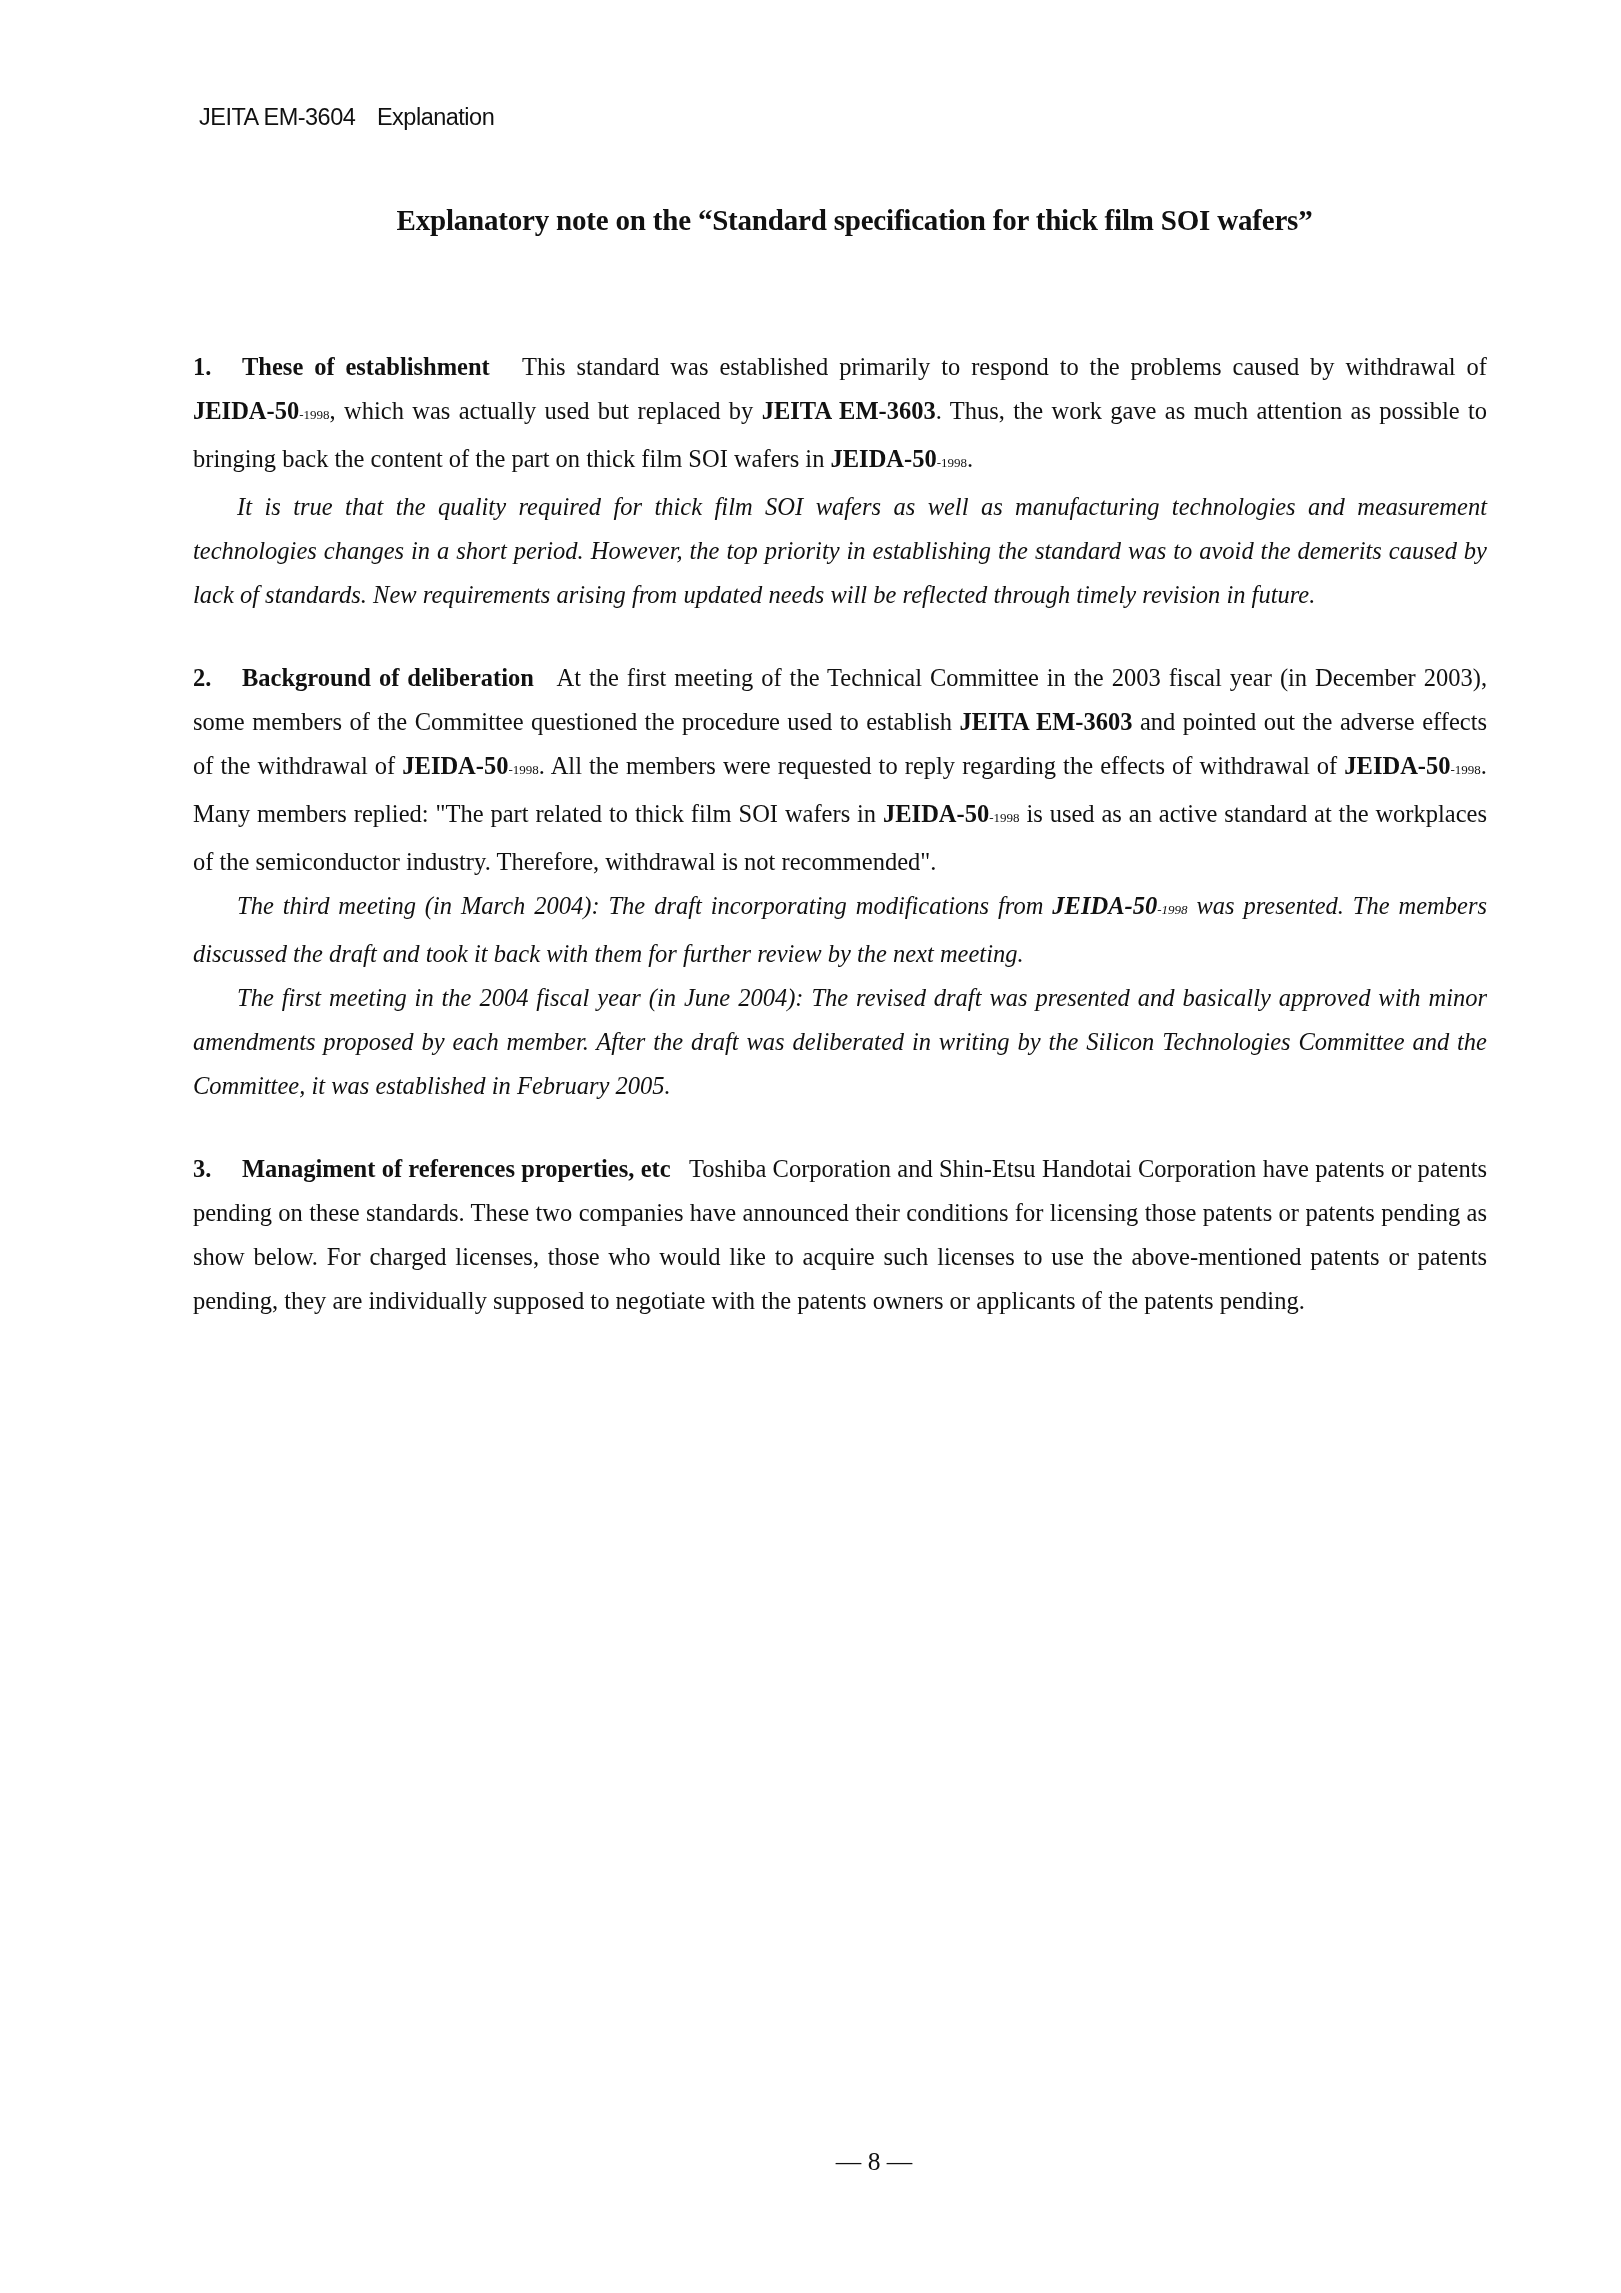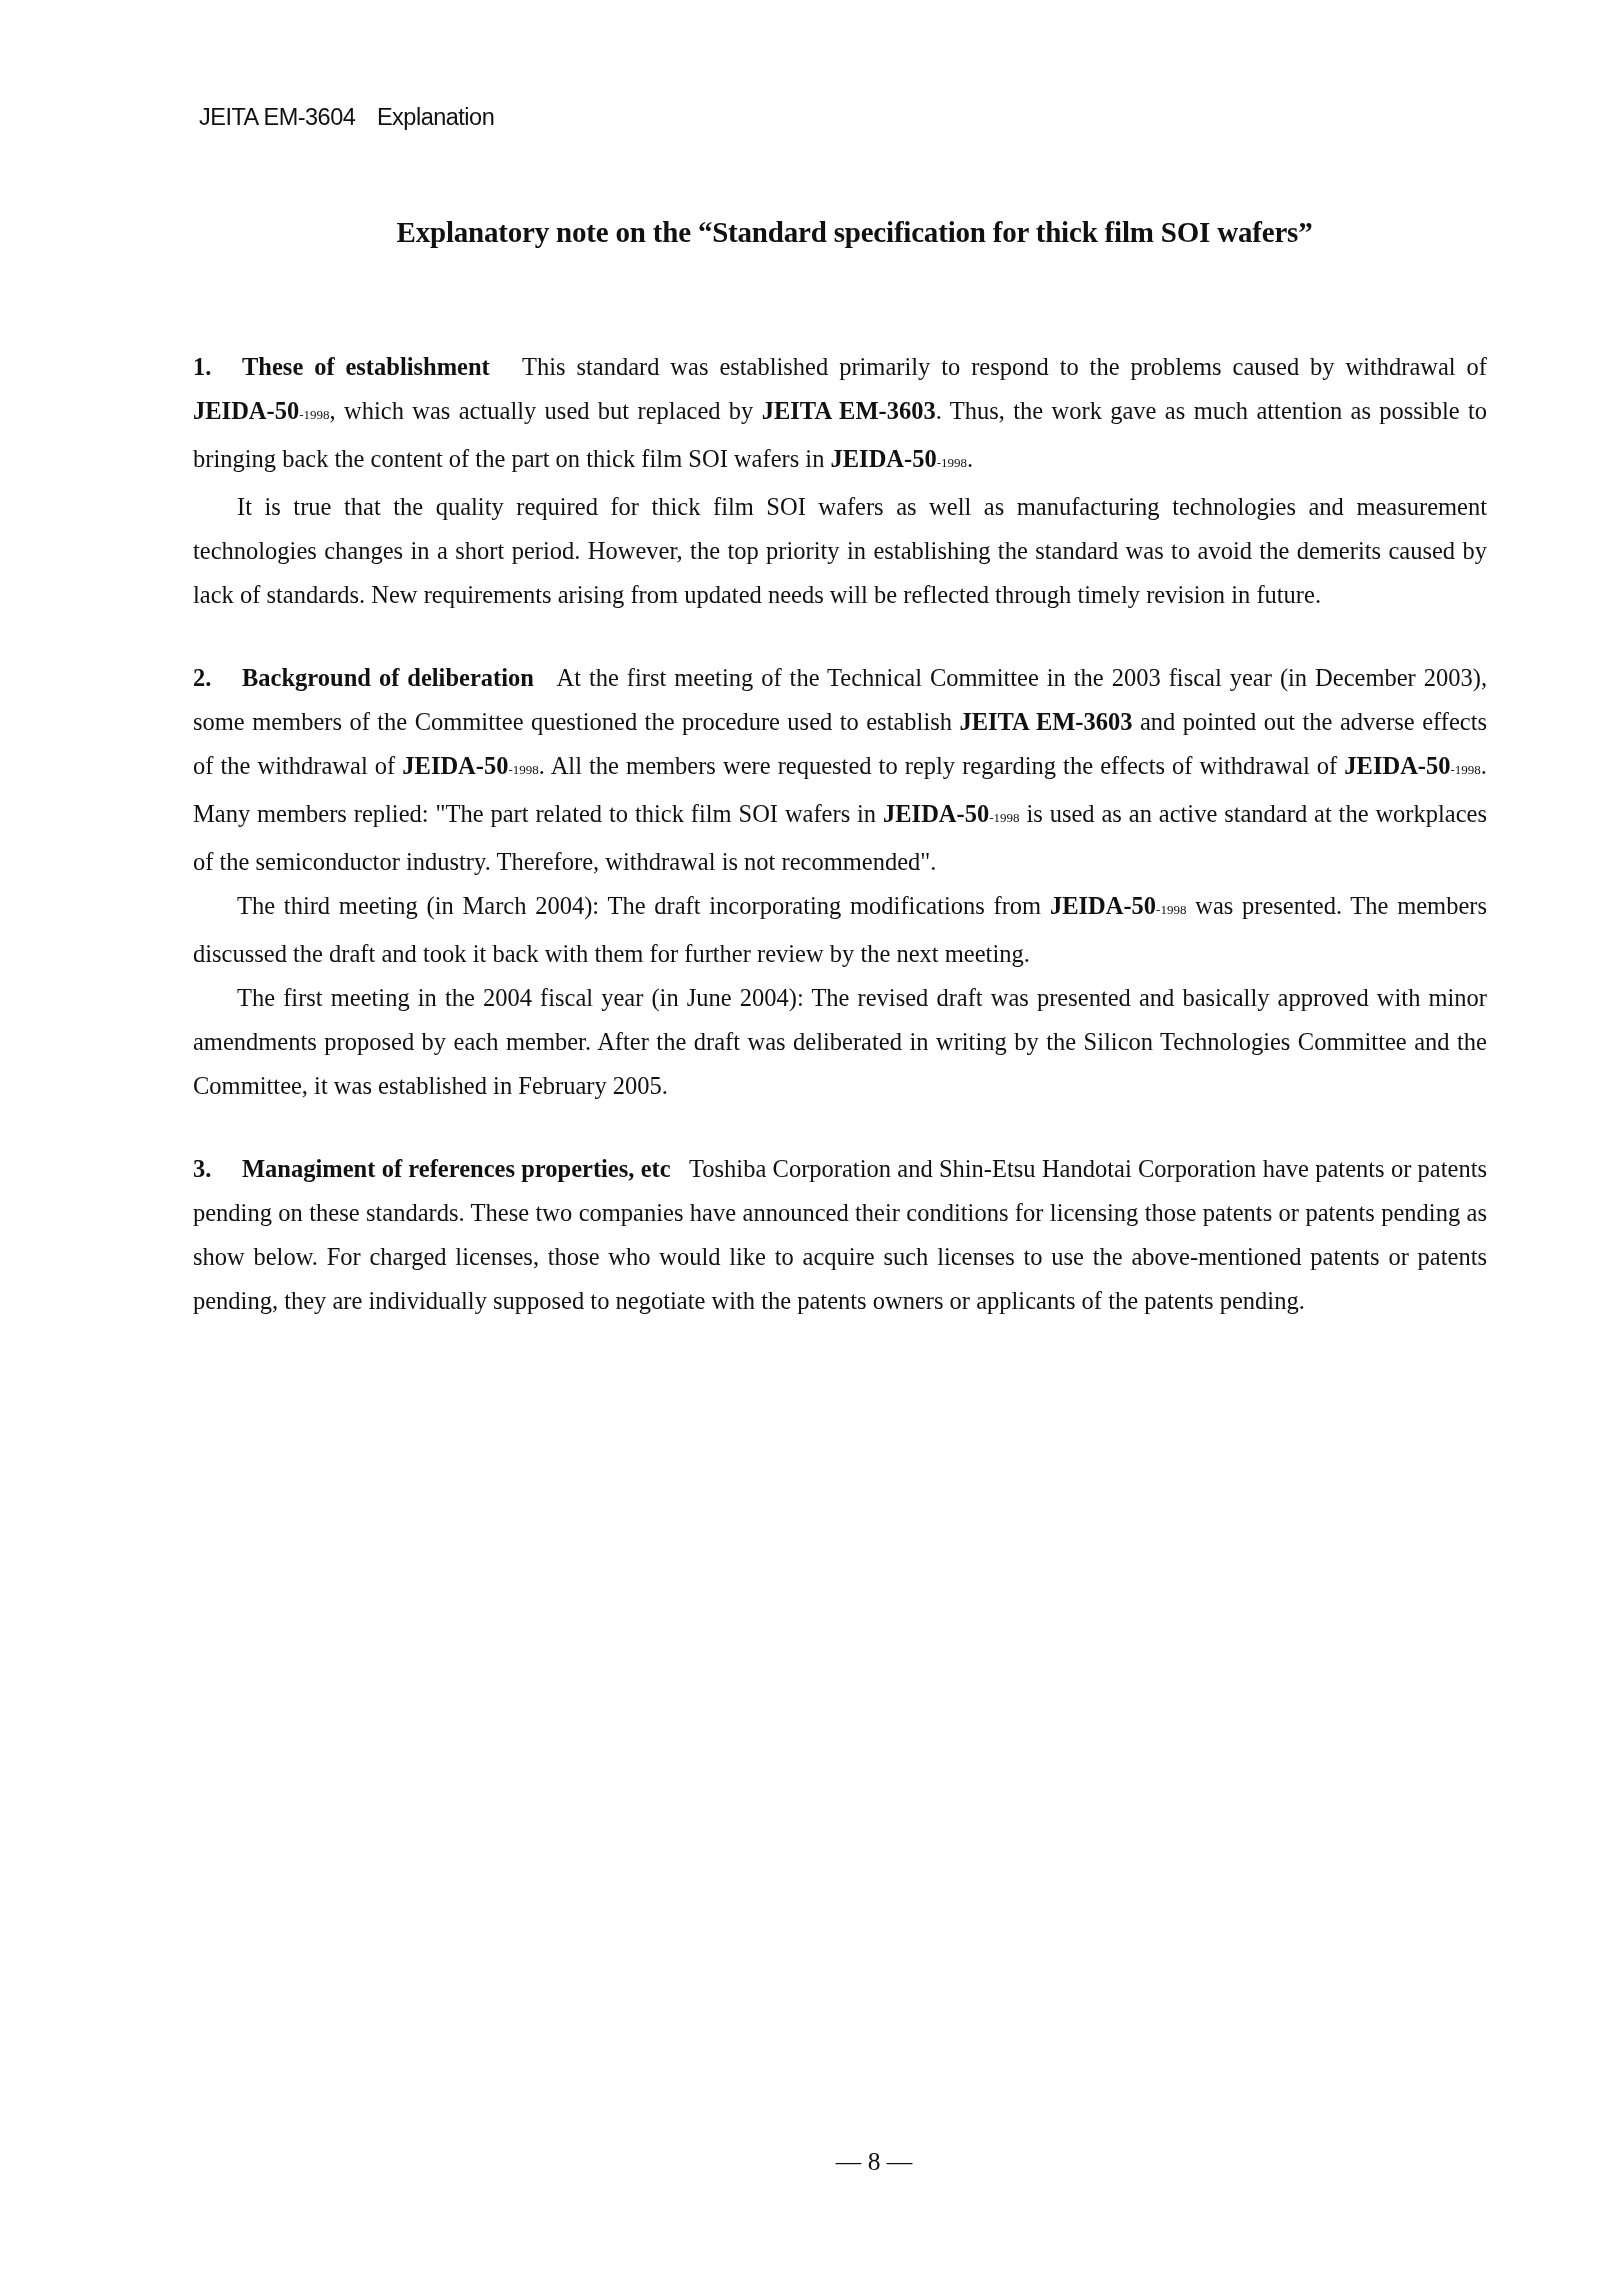--- a/index.html
+++ b/index.html
@@ -4,33 +4,33 @@
 <style>
   html, body { margin: 0; padding: 0; background: #ffffff; }
   body { width: 1621px; height: 2294px; position: relative; overflow: hidden; color: #111; }
   .header {
     position: absolute; left: 199px; top: 104px;
     font-family: "Liberation Sans", sans-serif; font-size: 23.5px; color: #111;
     letter-spacing: -0.5px;
   }
   .header .gap { display: inline-block; width: 21.6px; }
   .title {
-    position: absolute; left: 0; width: 1621px; top: 216px; text-align: center;
+    position: absolute; left: 0; width: 1621px; top: 204px; text-align: center;
     font-family: "Liberation Serif", serif; font-weight: bold; font-size: 29px;
     padding-left: 88px; box-sizing: border-box; letter-spacing: -0.2px;
   }
   .content {
     position: absolute; left: 193px; top: 345px; width: 1294px;
     font-family: "Liberation Serif", serif; font-size: 24.5px; line-height: 44px;
     text-align: justify; color: #111;
   }
   .content p { margin: 0; }
   .intro { margin-bottom: 39px !important; }
   .section { margin-bottom: 39px; }
-  .indent { text-indent: 44px; }
+  .indent { text-indent: 44px; font-style: italic; }
   .sec-head { font-weight: bold; }
   .sec-num { font-weight: bold; display: inline-block; width: 49px; }
   .std { font-weight: bold; }
   .yr { font-size: 13px; font-weight: normal; }
   .page-num {
     position: absolute; left: 0; width: 1621px; top: 2147px; text-align: center;
     font-family: "Liberation Serif", serif; font-size: 25.5px; padding-left: 127px; box-sizing: border-box;
   }
 </style>
 </head>

